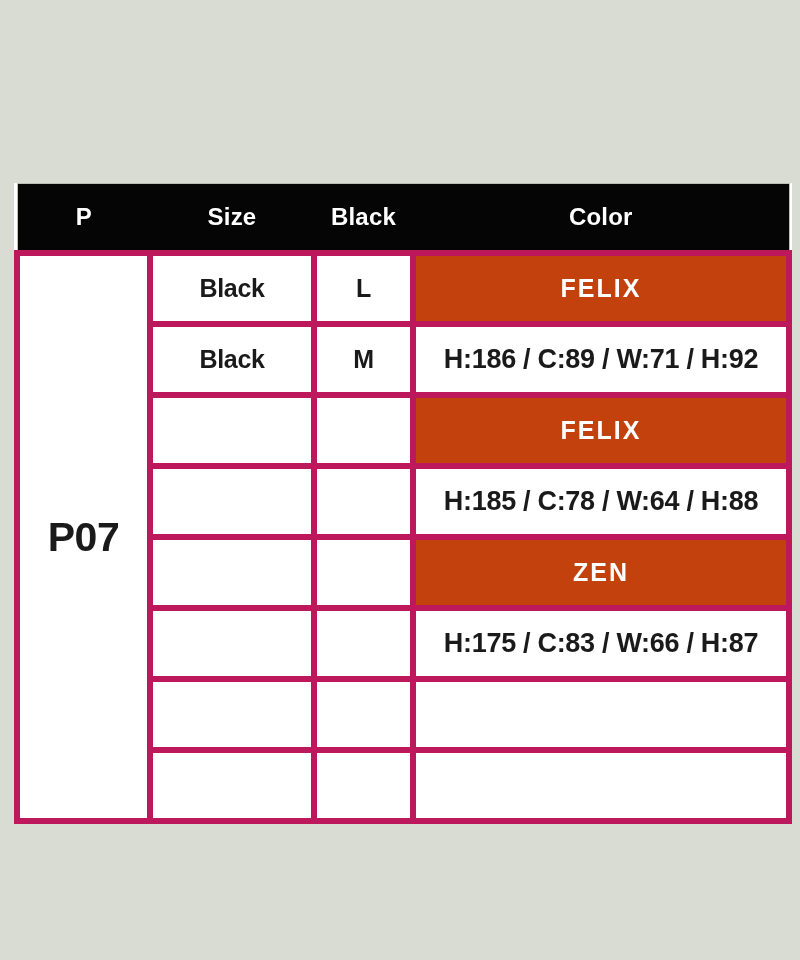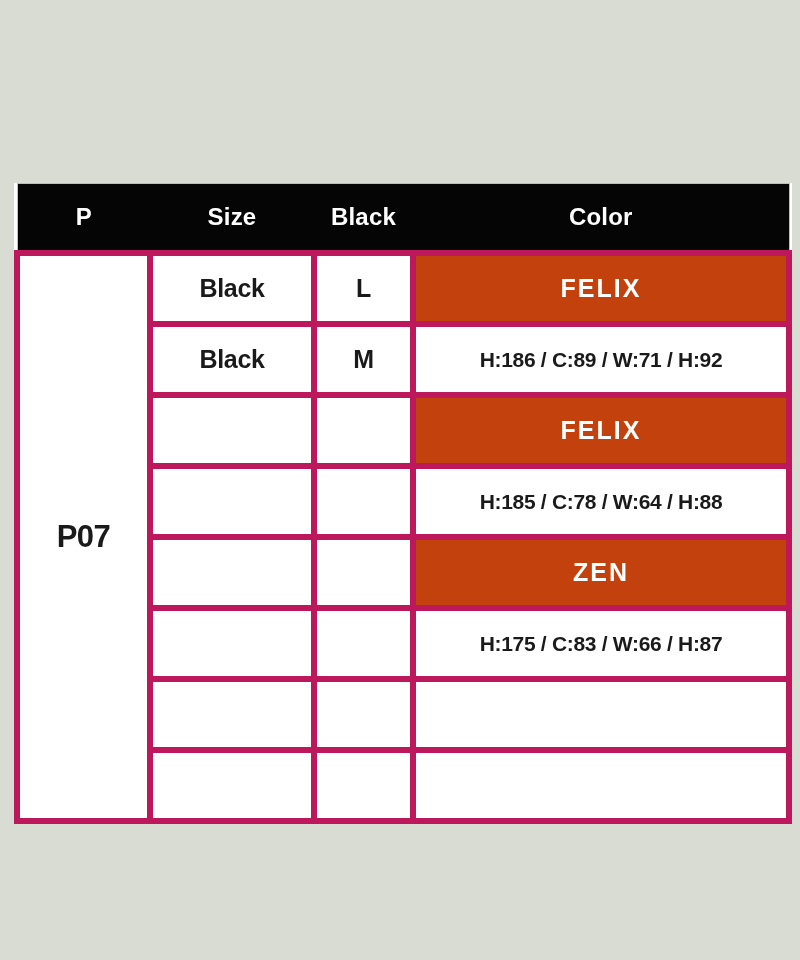--- a/index.html
+++ b/index.html
@@ -51,35 +51,35 @@
     text-align: center;
     vertical-align: middle;
     padding: 0;
     font-weight: bold;
     color: #1a1a1a;
     height: 65px;
     overflow: hidden;
     white-space: nowrap;
   }
   td.product-id-cell {
-    font-size: 31px;
+    font-size: 41px;
     letter-spacing: -0.5px;
   }
   td.color-cell, td.size-cell {
     font-size: 25px;
     letter-spacing: -0.3px;
   }
   td.model-band-cell {
     background: #c2410c;
     color: #ffffff;
     font-size: 25px;
     letter-spacing: 2px;
   }
   td.model-specs-cell {
-    font-size: 21px;
+    font-size: 27px;
     letter-spacing: -0.3px;
     border-radius: 16px;
   }
   td.model-empty-cell {
     background: #ffffff;
   }
 </style>
 </head>
 <body>
 

